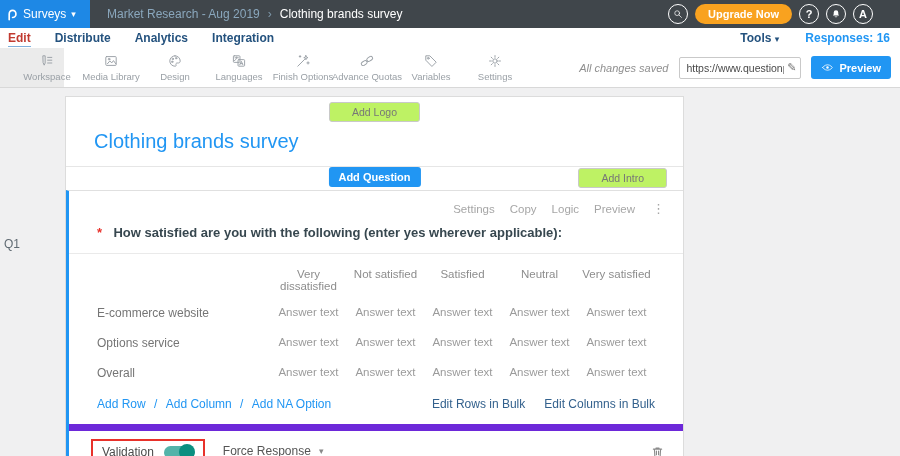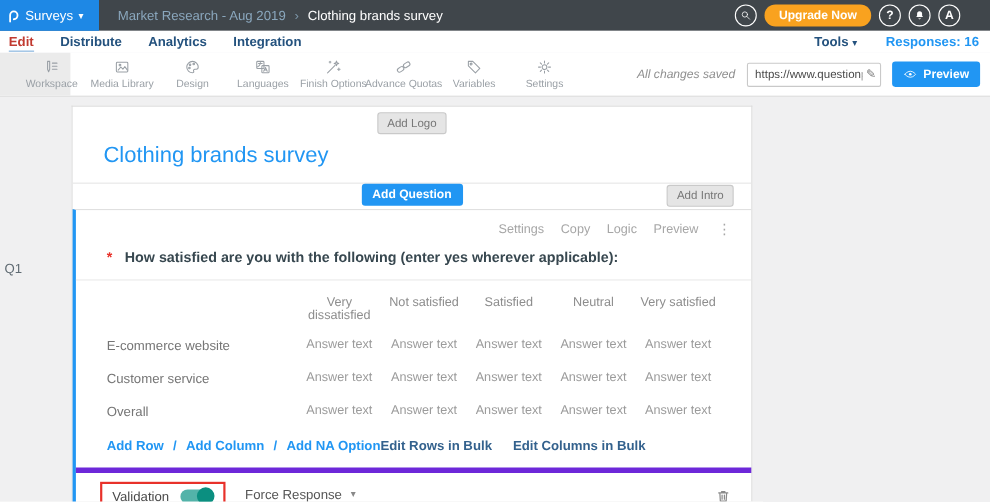--- a/index.html
+++ b/index.html
@@ -46,40 +46,40 @@
   .pencil { color:#777; font-size:11px; margin-left:3px; }
   .preview-btn { margin-left:10px; height:23px; background:var(--accent,#2196f3); color:#fff; border:none; border-radius:3px; font-size:11px; font-weight:bold; padding:0 10px; display:flex; align-items:center; gap:5px; cursor:pointer; }
   .preview-btn svg { width:13px; height:13px; }
 
   
   .page { position:relative; height:368px; background:#f0f0f1; }
   .q-number { position:absolute; left:4px; top:149px; color:#5f6a72; font-size:12px; }
   .card { position:absolute; left:65px; top:8px; width:619px; bottom:0; background:#fff; border:1px solid #dcdcdc; border-bottom:none; }
   .title-section { border-bottom:1px solid #e6e6e6; }
   .logo-row { text-align:center; padding-top:5px; }
-  .ghost-btn { background:#e5e5e5; border:1px solid #c9c9c9; border-radius:3px; color:#777; font-size:10.5px; padding:3px 8px; cursor:pointer; font-family:inherit; }
+  .ghost-btn { background:#bef264; border:1px solid #c9c9c9; border-radius:3px; color:#777; font-size:10.5px; padding:3px 22px; cursor:pointer; font-family:inherit; }
   .survey-title { font-size:20px; font-weight:normal; color:var(--accent,#2196f3); margin:8px 0 13px 28px; cursor:pointer; }
   .addq-row { position:relative; height:23px; }
   .primary-btn { background:var(--accent,#2196f3); color:#fff; border:none; border-radius:3px; font-size:11px; font-weight:bold; padding:4px 10px; cursor:pointer; font-family:inherit; }
   .addq-row .primary-btn { position:absolute; left:50%; transform:translateX(-50%); top:0; }
   .add-intro { position:absolute; right:16px; top:1px; }
 
   
   .question-block { position:relative; border-top:1px solid #e0e0e0; border-bottom:1px solid #e0e0e0; border-left:3px solid var(--accent,#2196f3); }
   .q-menu { display:flex; justify-content:flex-end; align-items:center; gap:15px; padding:10px 18px 2px; color:#a6a6a6; font-size:11.5px; }
   .q-menu .q-menu-item { cursor:pointer; }
   .kebab { font-size:13px; cursor:pointer; margin-left:2px; }
   .q-text-row { padding:7px 28px 13px; border-bottom:1px solid #eaeaea; }
   .req { color:var(--highlight-red,#e8312a); font-weight:bold; margin-right:8px; font-size:13px; }
   .q-text { color:#37474f; font-weight:bold; font-size:13px; cursor:text; }
   .matrix { display:grid; grid-template-columns:31% repeat(5,1fr); padding:4px 28px 0; }
   .mx-h { text-align:center; color:#8d8d8d; font-size:11.5px; padding:10px 2px 6px; }
   .mx-label { color:#757575; font-size:12px; padding:8px 0; cursor:text; }
   .mx-a { text-align:center; color:#9b9b9b; font-size:11.5px; padding:8px 2px; cursor:text; }
-  .links-row { display:flex; padding:9px 28px 13px; border-bottom:5px solid #6d28d9; font-size:12px;font-weight:bold; }
+  .links-row { display:flex; justify-content:space-between; padding:9px 28px 13px; border-bottom:7px solid #6d28d9; font-size:12px; }
   .links-left a, .links-left .slash { color:var(--accent,#2196f3); text-decoration:none; cursor:pointer; }
   .links-left .slash { margin:0 5px; cursor:default; }
   .links-right { display:flex; gap:19px; }
   .links-right a { color:var(--bulk-navy,#33618d); text-decoration:none; cursor:pointer; }
 
   
   .validation-row { display:flex; align-items:center; padding:8px 18px 11px 22px; }
   .highlight-box { display:flex; align-items:center; gap:10px; border:2px solid var(--highlight-red,#e8312a); padding:4px 9px; }
   .validation-label { color:#4a4a4a; font-size:12px; }
   .toggle { position:relative; width:30px; height:13px; background:var(--toggle-track,#53b3a9); border-radius:7px; cursor:pointer; display:inline-block; }
@@ -278,21 +278,21 @@
             <div class="mx-h">Not satisfied</div>
             <div class="mx-h">Satisfied</div>
             <div class="mx-h">Neutral</div>
             <div class="mx-h">Very satisfied</div>
             <div class="mx-label">E-commerce website</div>
             <div class="mx-a">Answer text</div>
             <div class="mx-a">Answer text</div>
             <div class="mx-a">Answer text</div>
             <div class="mx-a">Answer text</div>
             <div class="mx-a">Answer text</div>
-            <div class="mx-label">Customer service</div>
+            <div class="mx-label">Options service</div>
             <div class="mx-a">Answer text</div>
             <div class="mx-a">Answer text</div>
             <div class="mx-a">Answer text</div>
             <div class="mx-a">Answer text</div>
             <div class="mx-a">Answer text</div>
             <div class="mx-label">Overall</div>
             <div class="mx-a">Answer text</div>
             <div class="mx-a">Answer text</div>
             <div class="mx-a">Answer text</div>
             <div class="mx-a">Answer text</div>

